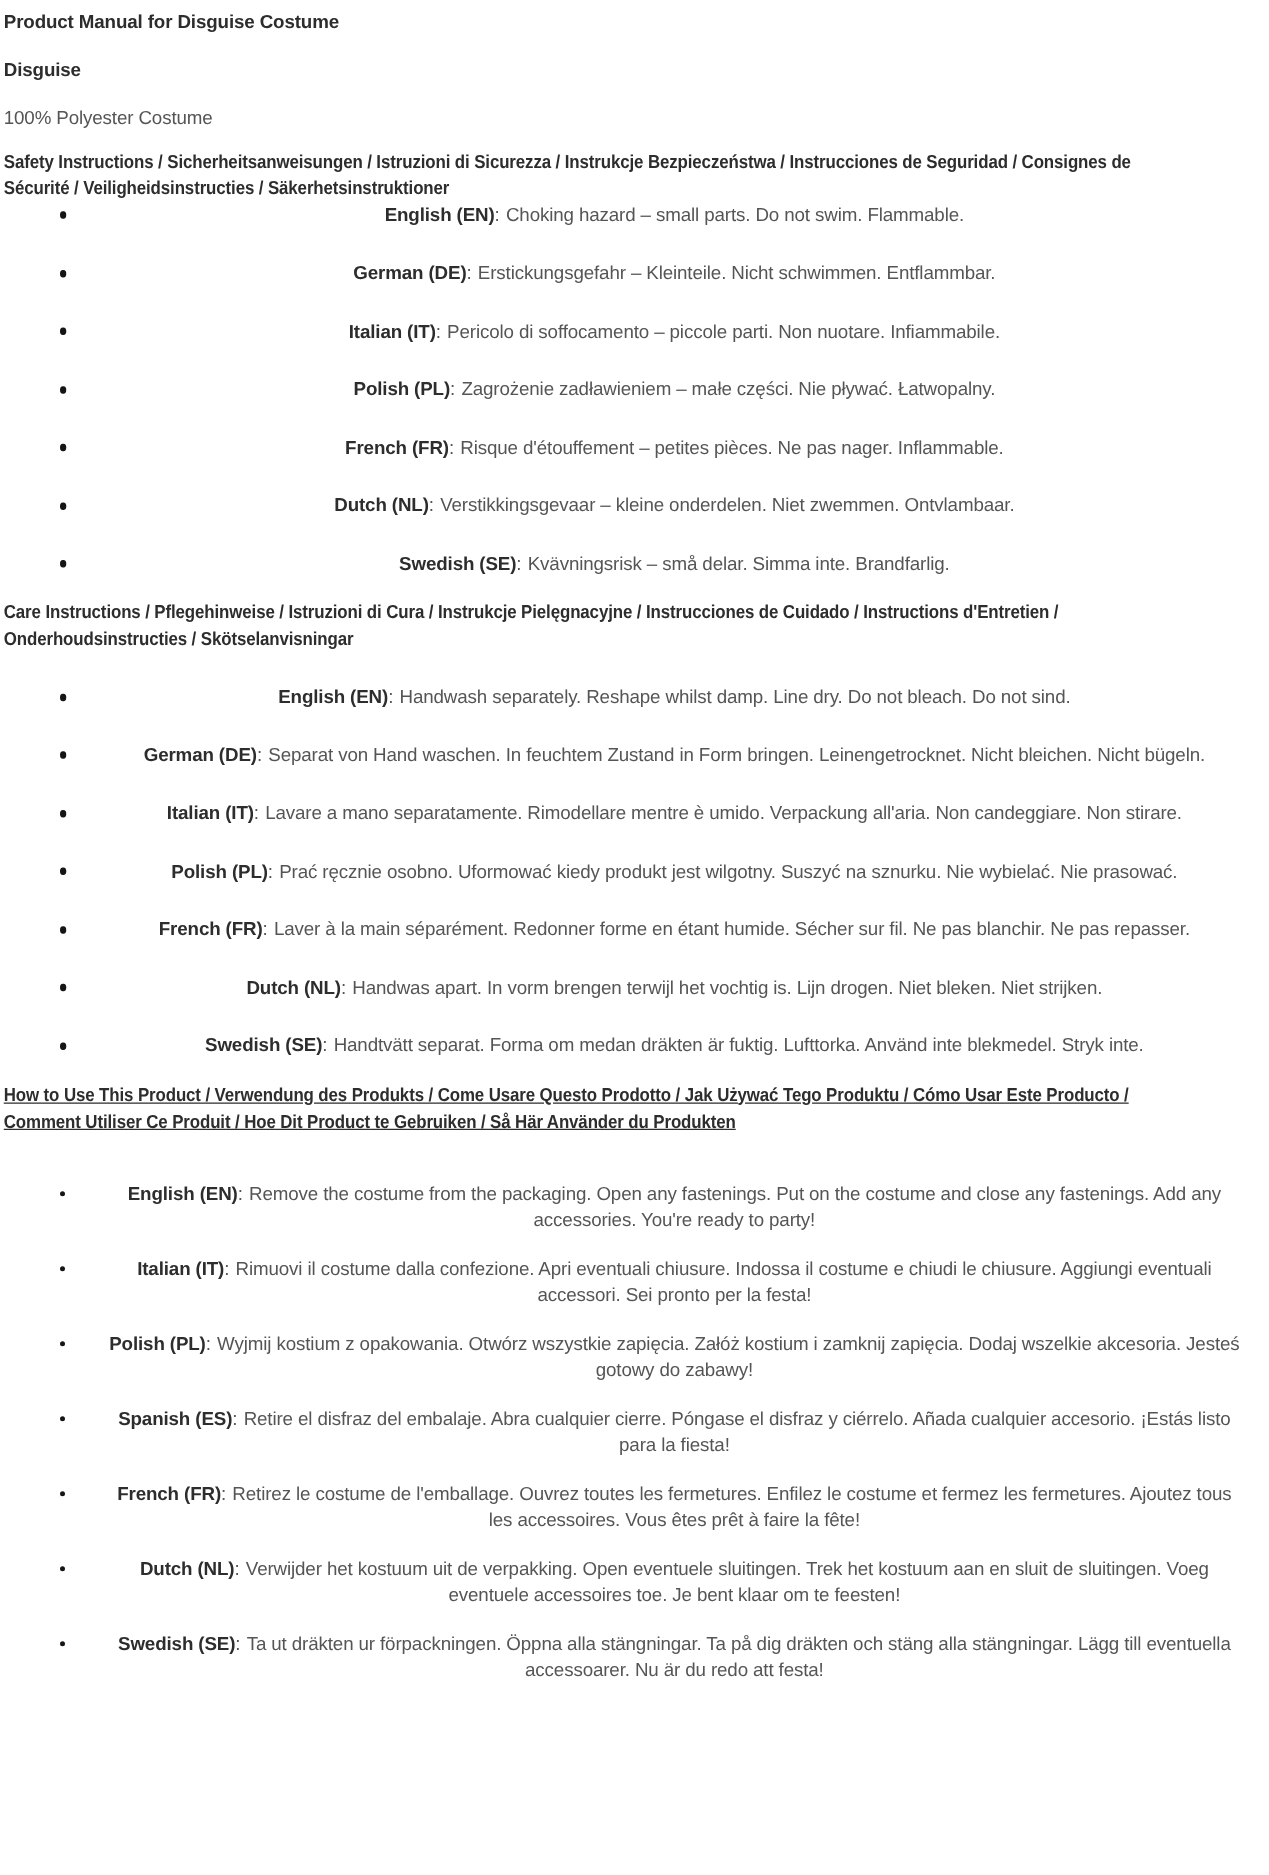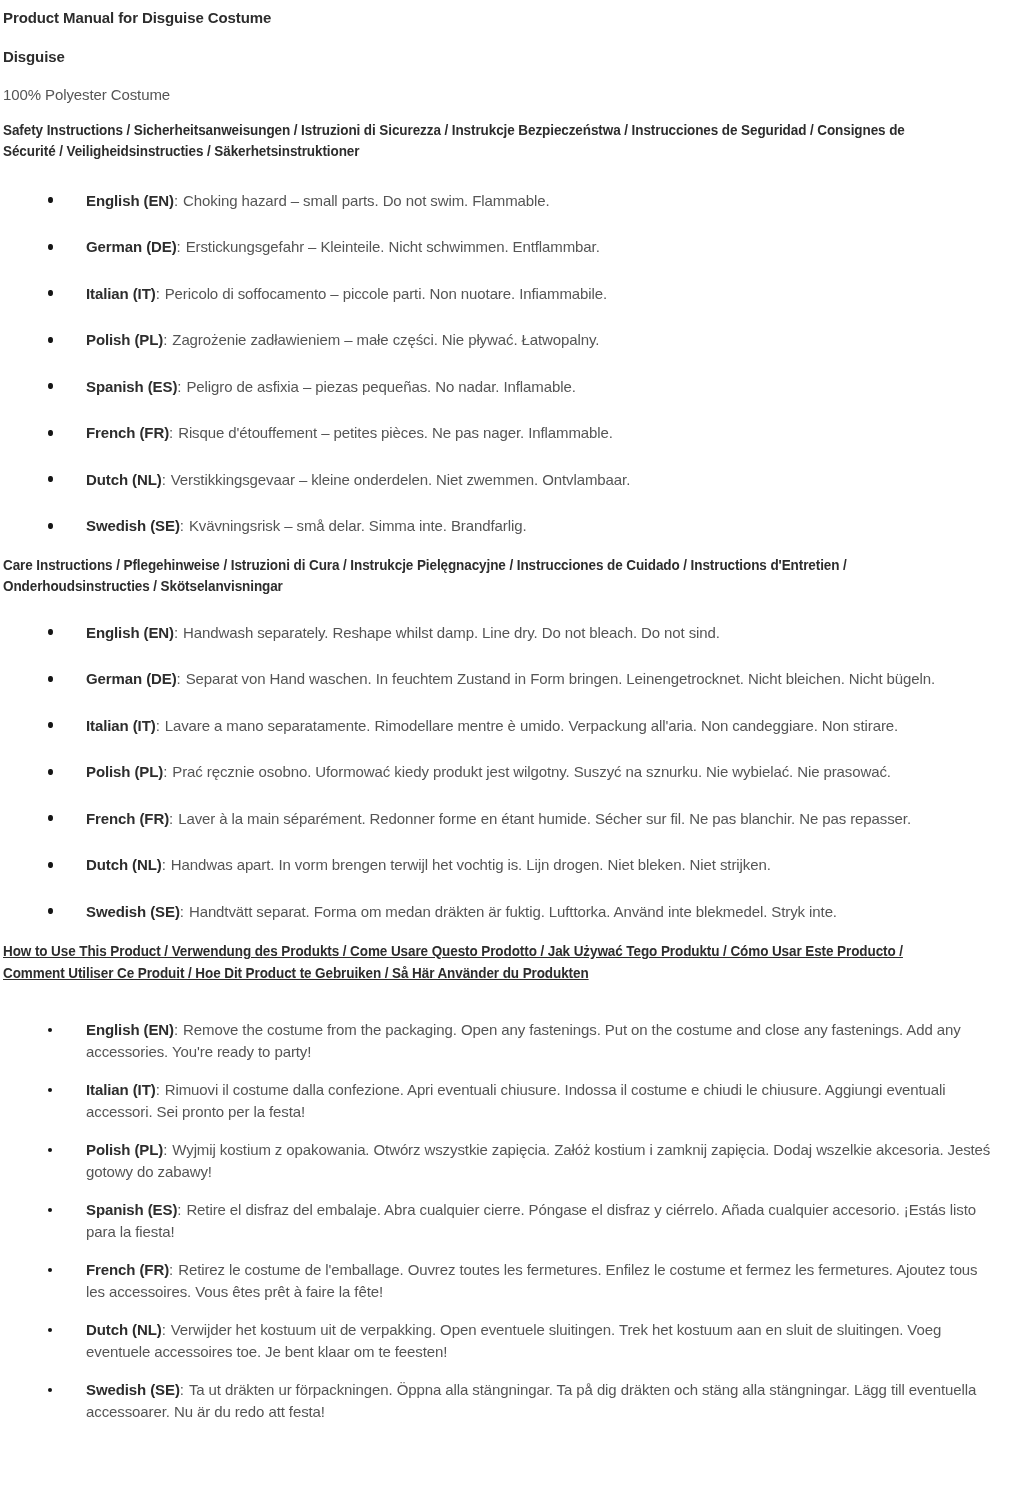--- a/index.html
+++ b/index.html
@@ -25,25 +25,25 @@
   .sec-heading {
     font-weight: bold;
     color: #2d2d2d;
     margin: 0;
   }
   .hline {
     white-space: nowrap;
     transform: scaleX(0.9);
     transform-origin: 0 50%;
   }
-  .safety-h { margin-bottom: 28px; }
+  .safety-h { }
   .care-h   { margin-bottom: 25px; }
   .usage-h  { margin-bottom: 36px; text-decoration: underline; }
   ul { list-style: none; margin: 0; padding: 0; }
-  li { position: relative; padding-left: 83px; }
+  li { position: relative; padding-left: 83px; text-align: center; }
   li::before {
     content: "";
     position: absolute;
     left: 45px;
     top: 7.5px;
     width: 4.5px;
     height: 6px;
     border-radius: 50%;
     background: #151515;
   }
@@ -68,21 +68,20 @@
   <div class="sec-heading safety-h">
     <div class="hline">Safety Instructions / Sicherheitsanweisungen / Istruzioni di Sicurezza / Instrukcje Bezpieczeństwa / Instrucciones de Seguridad / Consignes de</div>
     <div class="hline">Sécurité / Veiligheidsinstructies / Säkerhetsinstruktioner</div>
   </div>
 
   <ul class="ul-single ul-safety">
     <li><span class="lbl">English (EN)</span><span class="sep">:</span><span class="txt">Choking hazard – small parts. Do not swim. Flammable.</span></li>
     <li><span class="lbl">German (DE)</span><span class="sep">:</span><span class="txt">Erstickungsgefahr – Kleinteile. Nicht schwimmen. Entflammbar.</span></li>
     <li><span class="lbl">Italian (IT)</span><span class="sep">:</span><span class="txt">Pericolo di soffocamento – piccole parti. Non nuotare. Infiammabile.</span></li>
     <li><span class="lbl">Polish (PL)</span><span class="sep">:</span><span class="txt">Zagrożenie zadławieniem – małe części. Nie pływać. Łatwopalny.</span></li>
-    <li><span class="lbl">Spanish (ES)</span><span class="sep">:</span><span class="txt">Peligro de asfixia – piezas pequeñas. No nadar. Inflamable.</span></li>
     <li><span class="lbl">French (FR)</span><span class="sep">:</span><span class="txt">Risque d'étouffement – petites pièces. Ne pas nager. Inflammable.</span></li>
     <li><span class="lbl">Dutch (NL)</span><span class="sep">:</span><span class="txt">Verstikkingsgevaar – kleine onderdelen. Niet zwemmen. Ontvlambaar.</span></li>
     <li><span class="lbl">Swedish (SE)</span><span class="sep">:</span><span class="txt">Kvävningsrisk – små delar. Simma inte. Brandfarlig.</span></li>
   </ul>
 
   <div class="sec-heading care-h">
     <div class="hline">Care Instructions / Pflegehinweise / Istruzioni di Cura / Instrukcje Pielęgnacyjne / Instrucciones de Cuidado / Instructions d'Entretien /</div>
     <div class="hline">Onderhoudsinstructies / Skötselanvisningar</div>
   </div>
 

